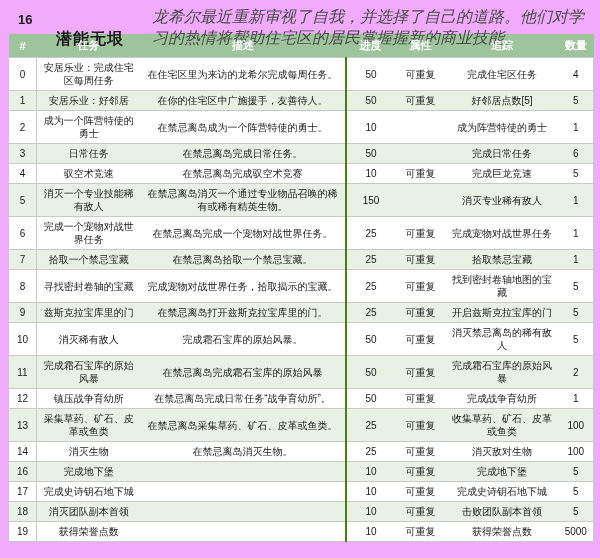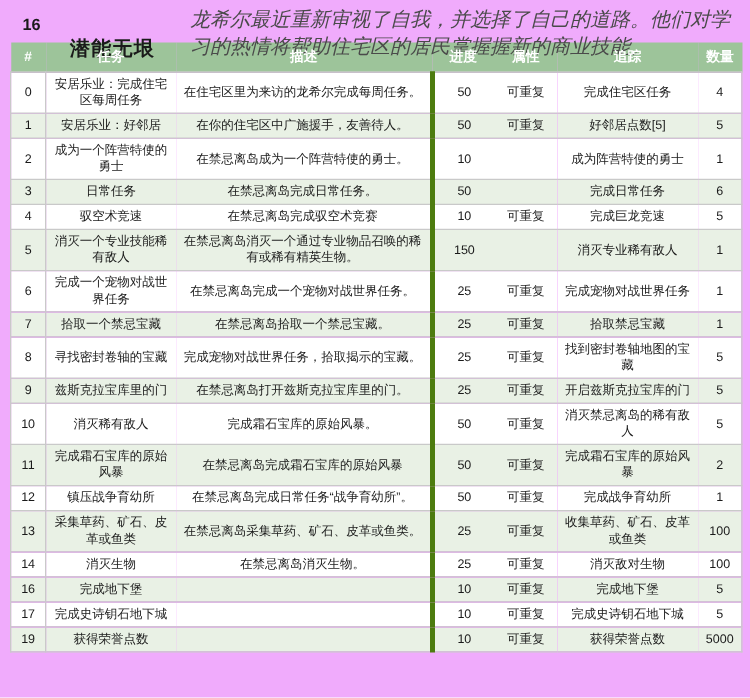--- a/index.html
+++ b/index.html
@@ -79,21 +79,21 @@
     vertical-align: middle;
     padding: 3px 3px;
     line-height: 1.3;
     border-top: 1px solid #c9c9c9;
     border-bottom: 1px solid #c9c9c9;
     overflow: hidden;
   }
   tbody tr:nth-child(even) { background: #e9f1e5; }
   tbody tr:nth-child(odd)  { background: #ffffff; }
   tbody td.col-num  { border-left: 1px solid #c9c9c9; border-right: 1px solid #c9c9c9; }
-  tbody td.col-desc { border-right: 4px solid #4d7c0f; }
+  tbody td.col-desc { border-right: 2px solid #4d7c0f; }
   tbody td.col-qty  { border-right: 1px solid #c9c9c9; }
 </style>
 </head>
 <body>
 
 <div class="page">
 
   <div class="top">
     <div class="top-number">16</div>
     <div class="top-title">潜能无垠</div>
@@ -269,20 +269,29 @@
         <tr>
           <td class="col-num">17</td>
           <td class="col-task">完成史诗钥石地下城</td>
           <td class="col-desc"></td>
           <td class="col-progress">10</td>
           <td class="col-attr">可重复</td>
           <td class="col-track">完成史诗钥石地下城</td>
           <td class="col-qty">5</td>
         </tr>
         <tr>
+          <td class="col-num">18</td>
+          <td class="col-task">消灭团队副本首领</td>
+          <td class="col-desc"></td>
+          <td class="col-progress">10</td>
+          <td class="col-attr">可重复</td>
+          <td class="col-track">击败团队副本首领</td>
+          <td class="col-qty">5</td>
+        </tr>
+        <tr>
           <td class="col-num">19</td>
           <td class="col-task">获得荣誉点数</td>
           <td class="col-desc"></td>
           <td class="col-progress">10</td>
           <td class="col-attr">可重复</td>
           <td class="col-track">获得荣誉点数</td>
           <td class="col-qty">5000</td>
         </tr>
       </tbody>
   </table>

